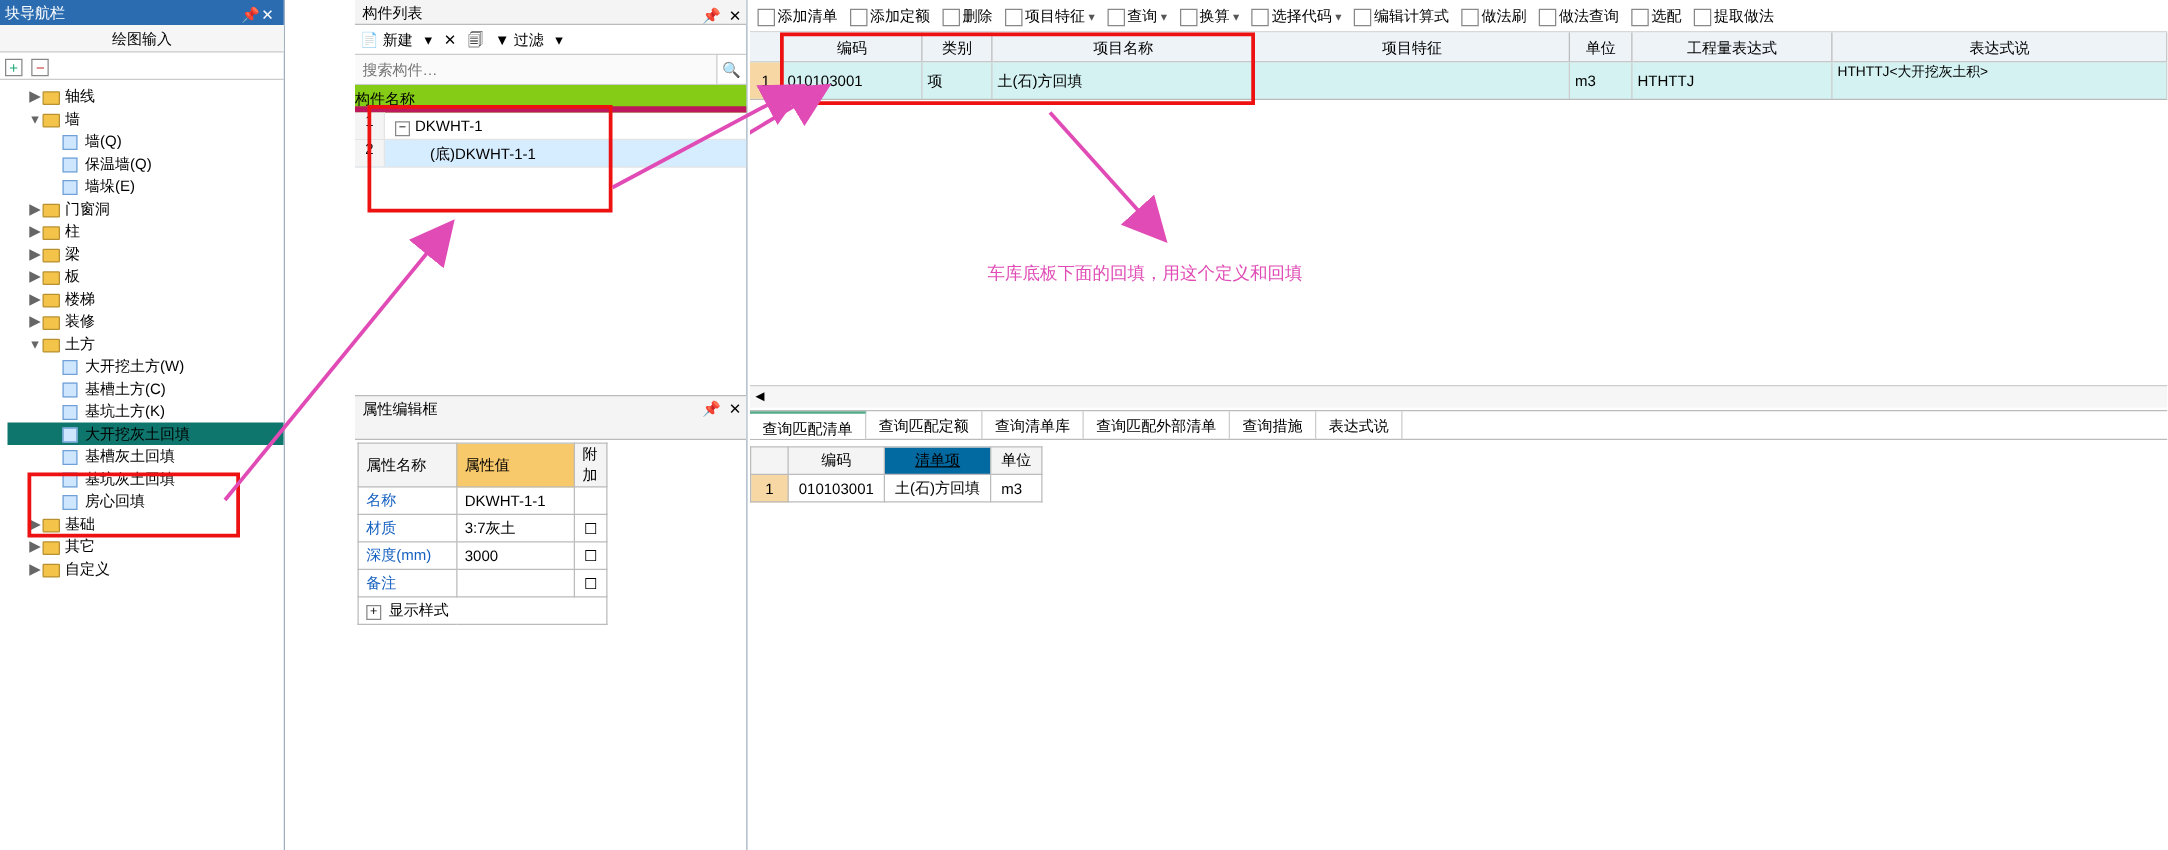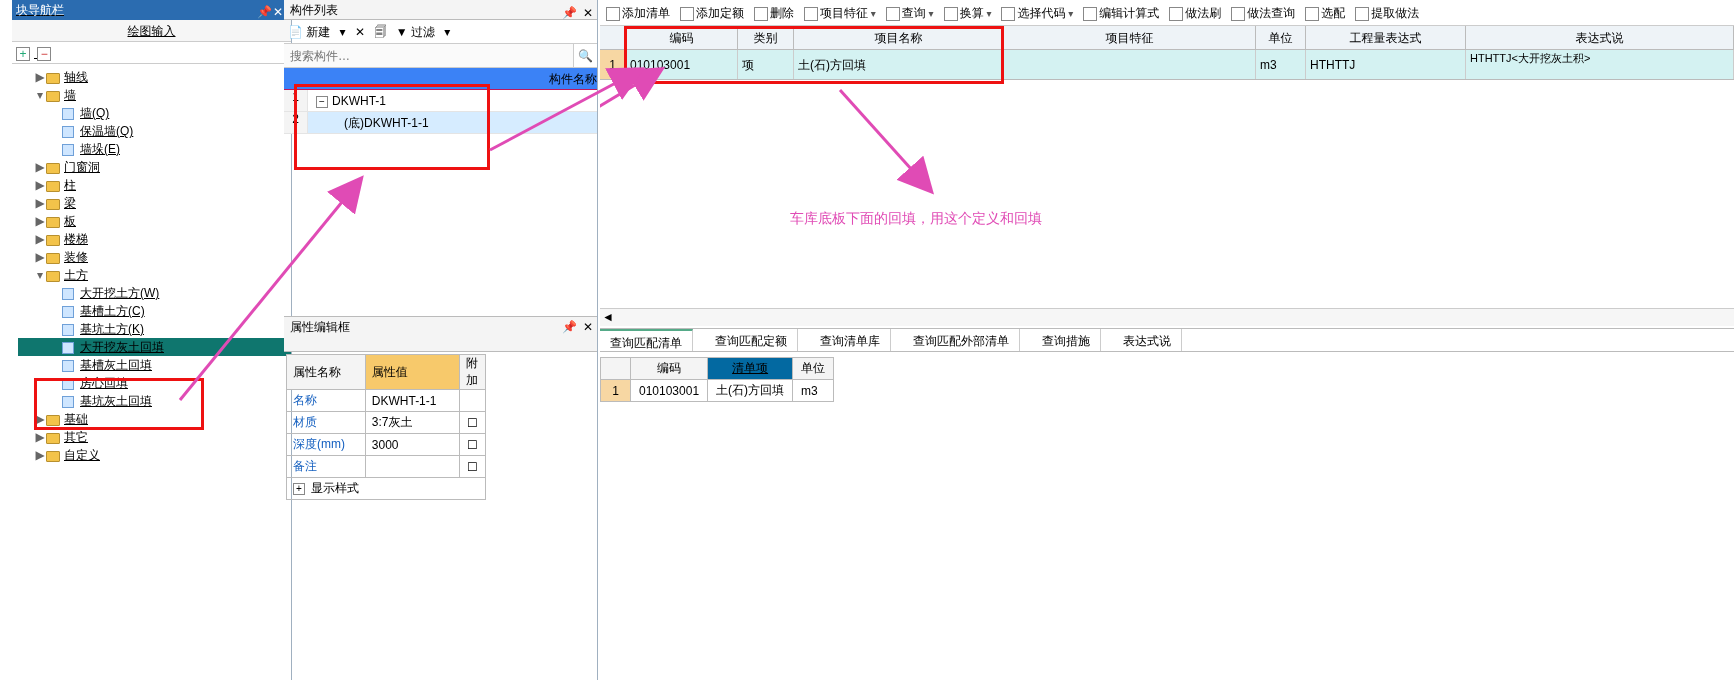--- a/index.html
+++ b/index.html
@@ -1,19 +1,19 @@
 <!DOCTYPE html>
 <html><head>
 <meta charset="utf-8">
 <style>
 * { box-sizing: border-box; margin: 0; padding: 0; font-family: "Microsoft YaHei", SimSun, sans-serif; font-size: 12px; }
 body { width: 1734px; height: 680px; background: #fff; position: relative; overflow: hidden; }
 
 
-.nav-panel { position: absolute; left: 12px; top: 0; width: 280px; height: 680px; border-right: 1px solid #a0b0c0; background: #fff; text-decoration: underline; }
+.nav-panel { position: absolute; left: 0; top: 0; width: 228px; height: 680px; border-right: 1px solid #a0b0c0; background: #fff; }
 .nav-title { height: 20px; background: #2b6cb0; color: #fff; padding-left: 4px; line-height: 20px; font-size: 12px; position: relative; }
 .nav-title .pin { position: absolute; right: 20px; top: 2px; width: 14px; height: 14px; color: #fff; }
 .nav-title .x   { position: absolute; right: 4px;  top: 2px; width: 14px; height: 14px; color: #fff; }
 .sub-header { height: 22px; border-bottom: 1px solid #ccc; background: #f6f6f6; text-align: center; line-height: 22px; }
 .btn-row { height: 22px; border-bottom: 1px solid #ccc; padding-left: 4px; line-height: 22px; }
 .btn-row .sq { display:inline-block; width:14px; height:14px; border:1px solid #888; text-align:center; line-height:12px; margin-right:4px; vertical-align:middle;}
 .plus { color:#2a7; } .minus { color:#c33; }
 
 .tree { padding: 4px 0 4px 6px; overflow:auto; height: calc(680px - 86px); }
 .tree-row { height: 18px; line-height: 18px; white-space: nowrap; cursor: default; }
@@ -29,21 +29,21 @@
 .mid-panel { position:absolute; left:284px; top:0; width:314px; height:680px; border-right:1px solid #a0b0c0; }
 .mid-title { height:20px; background:#f4f4f4; border-bottom:1px solid #bbb; padding-left:6px; line-height:20px; position:relative;}
 .mid-title .pin { position:absolute; right:20px; top:3px; }
 .mid-title .x   { position:absolute; right:4px;  top:3px; }
 .mid-tool { height:24px; border-bottom:1px solid #ccc; line-height:24px; padding-left:4px; }
 .mid-tool span { margin-right:6px; }
 .search-row { height:24px; border-bottom:1px solid #ccc; display:flex; }
 .search-row input { flex:1; border:none; padding-left:6px; background:#fafafa; }
 .search-row .mag { width:24px; text-align:center; line-height:24px; border-left:1px solid #ccc; }
 
-.comp-head { height:22px; background:#3b82f6; border-bottom:1px solid #be185d; text-align:right; line-height:22px; }
+.comp-head { height:22px; background:#84cc16; border-bottom:5px solid #be185d; text-align:left; line-height:22px; }
 .comp-row  { height:22px; border-bottom:1px solid #e4e4e4; display:flex; }
 .comp-row .n { width:24px; text-align:center; border-right:1px solid #e4e4e4; background:#f4f4f4; }
 .comp-row .t { flex:1; padding-left:8px; line-height:22px; }
 .comp-row .tg{ display:inline-block; width:12px; border:1px solid #888; text-align:center; line-height:10px; font-size:10px; margin-right:4px;}
 .comp-sel { background:#d6ecff; }
 
 .prop-panel { position:absolute; left:0; bottom:0; width:100%; }
 .prop-title { height:36px; background:#f4f4f4; border-top:1px solid #bbb; border-bottom:1px solid #bbb; padding-left:6px; line-height:20px; position:relative;}
 .prop-title .pin{position:absolute; right:20px;}
 .prop-title .x{position:absolute; right:4px;}
@@ -66,21 +66,21 @@
 .r-head { display:flex; height:24px; background:#eef3f7; border-bottom:1px solid #bbb;}
 .r-head .c { border-right:1px solid #bbb; text-align:center; line-height:24px;}
 .c0{width:26px;background:#eef3f7;} .c1{width:112px;} .c2{width:56px;} .c3{width:210px;}
 .c4{width:252px;} .c5{width:50px;} .c6{width:160px;} .c7{flex:1;}
 .r-data { display:flex; height:30px; background:#d4f2f2; border-bottom:1px solid #bbb;}
 .r-data .c { border-right:1px solid #ccc; line-height:30px; padding:0 4px;}
 .r-data .c0{background:#f7d7a3;text-align:center;}
 .r-data .c7{font-size:11px; line-height:14px; padding-top:1px;}
 
 .annot { position:absolute; color:#e04bb5; font-size:14px; }
-.bot-tabs { position:absolute; left:0; bottom:160px; right:0; height:24px; border-top:1px solid #bbb; border-bottom:1px solid #bbb; display:flex;gap:12px; }
+.bot-tabs { position:absolute; left:0; bottom:160px; right:0; height:24px; border-top:1px solid #bbb; border-bottom:1px solid #bbb; display:flex; }
 .bot-tabs .t { padding:0 10px; line-height:24px; border-right:1px solid #ccc; cursor:pointer;}
 .bot-tabs .t.on { background:#fff; border-top:2px solid #5a8; }
 .bot-grid { position:absolute; left:0; bottom:110px; right:0; }
 .bot-grid table{border-collapse:collapse;}
 .bot-grid th,.bot-grid td{border:1px solid #bbb;height:22px;padding:0 8px;font-weight:normal;}
 .bot-grid th{background:#f4f4f4;} .bot-grid th.hl{background:#0369a1;text-decoration:underline;}
 .bot-grid td.idx{background:#f7d7a3;text-align:center;width:30px;}
 .scroll-stub{position:absolute;left:0;bottom:186px;right:0;height:18px;border-top:1px solid #ccc;background:#f6f6f6;}
 .scroll-stub .lar{position:absolute;left:2px;top:1px;}
 
@@ -112,22 +112,22 @@
       <div class="tree-row indent1"><span class="tg">▶</span><span class="ic"><span class="folder"></span></span><span>梁</span></div>
       <div class="tree-row indent1"><span class="tg">▶</span><span class="ic"><span class="folder"></span></span><span>板</span></div>
       <div class="tree-row indent1"><span class="tg">▶</span><span class="ic"><span class="folder"></span></span><span>楼梯</span></div>
       <div class="tree-row indent1"><span class="tg">▶</span><span class="ic"><span class="folder"></span></span><span>装修</span></div>
       <div class="tree-row indent1"><span class="tg">▾</span><span class="ic"><span class="folder"></span></span><span>土方</span></div>
       <div class="tree-row indent2"><span class="tg"></span><span class="ic"><span class="leafic"></span></span><span>大开挖土方(W)</span></div>
       <div class="tree-row indent2"><span class="tg"></span><span class="ic"><span class="leafic"></span></span><span>基槽土方(C)</span></div>
       <div class="tree-row indent2"><span class="tg"></span><span class="ic"><span class="leafic"></span></span><span>基坑土方(K)</span></div>
       <div class="tree-row indent2 sel-row"><span class="tg"></span><span class="ic"><span class="leafic"></span></span><span>大开挖灰土回填</span></div>
       <div class="tree-row indent2"><span class="tg"></span><span class="ic"><span class="leafic"></span></span><span>基槽灰土回填</span></div>
+      <div class="tree-row indent2"><span class="tg"></span><span class="ic"><span class="leafic"></span></span><span>基坑灰土回填</span></div>
       <div class="tree-row indent2"><span class="tg"></span><span class="ic"><span class="leafic"></span></span><span>房心回填</span></div>
-      <div class="tree-row indent2"><span class="tg"></span><span class="ic"><span class="leafic"></span></span><span>基坑灰土回填</span></div>
       <div class="tree-row indent1"><span class="tg">▶</span><span class="ic"><span class="folder"></span></span><span>基础</span></div>
       <div class="tree-row indent1"><span class="tg">▶</span><span class="ic"><span class="folder"></span></span><span>其它</span></div>
       <div class="tree-row indent1"><span class="tg">▶</span><span class="ic"><span class="folder"></span></span><span>自定义</span></div>
     </div>
 
   <div class="hl-box" style="left:22px; top:378px; width:170px; height:52px;"></div>
 </div>
 
 <div class="mid-panel">
   <div class="mid-title">

